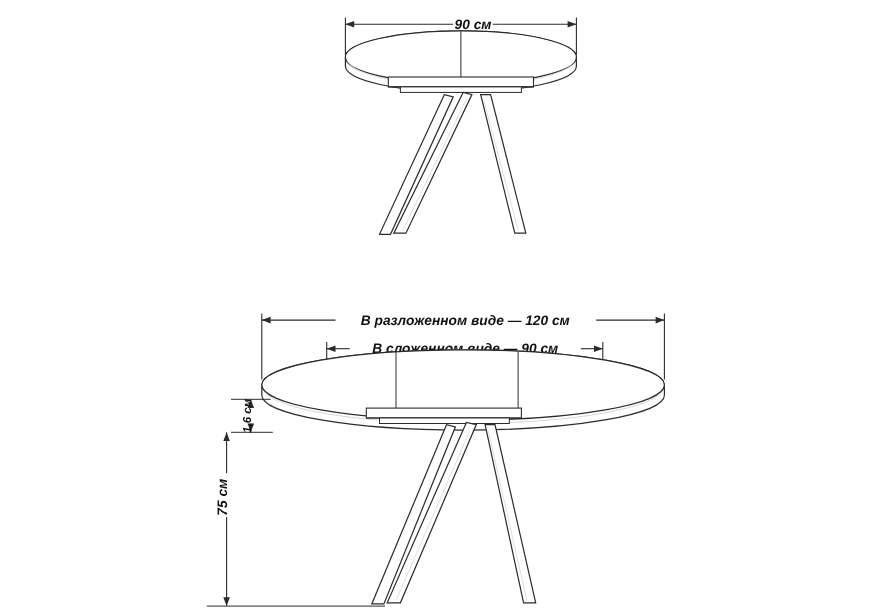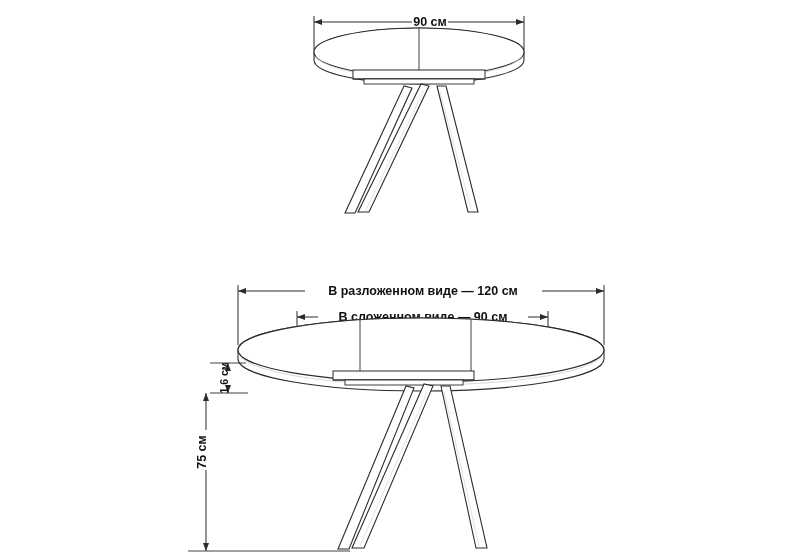--- a/index.html
+++ b/index.html
@@ -14,20 +14,21 @@
     color: #1a1a1a;
     overflow: hidden;
     position: relative;
   }
   #stage {
     position: absolute;
     left: 0;
     top: 0;
     width: 800px;
     height: 560px;
+    font-style: italic;
   }
   svg text {
     font-family: "Liberation Sans", sans-serif;
     fill: #111111;
   }
   .dim-label {
     font-size: 12.5px;
     font-weight: 700;
   }
   .dim-label-sm {

